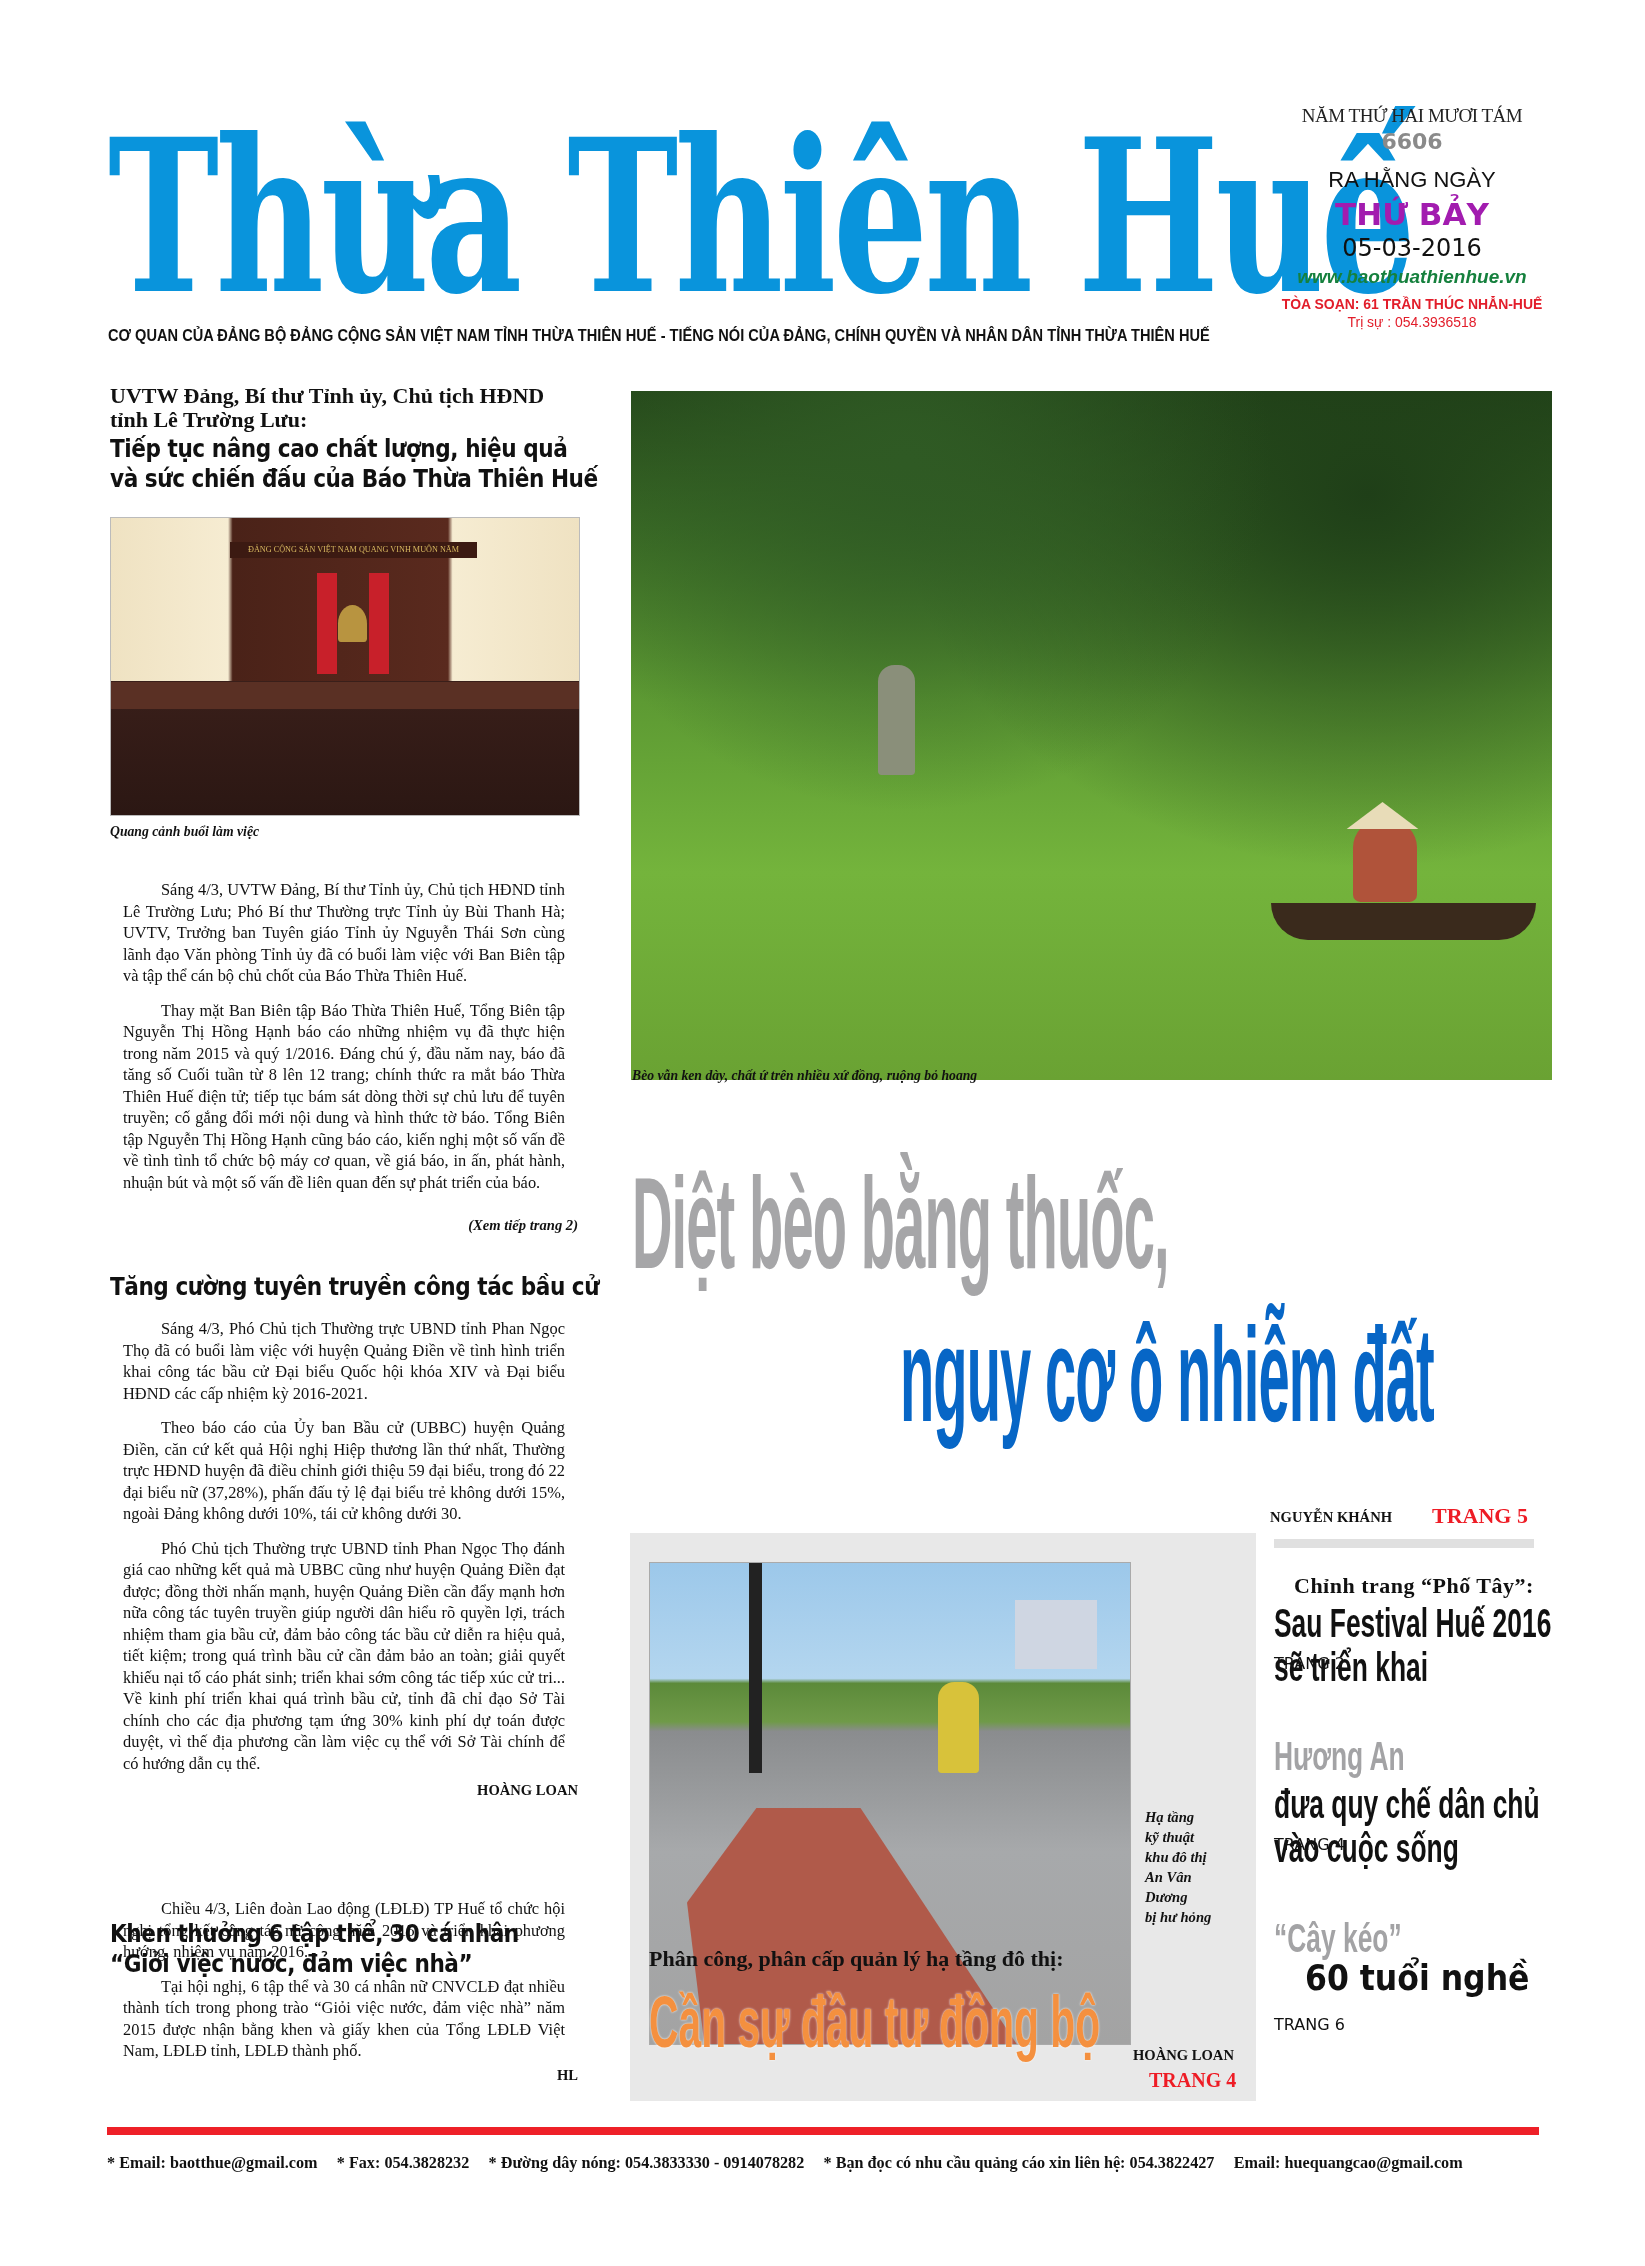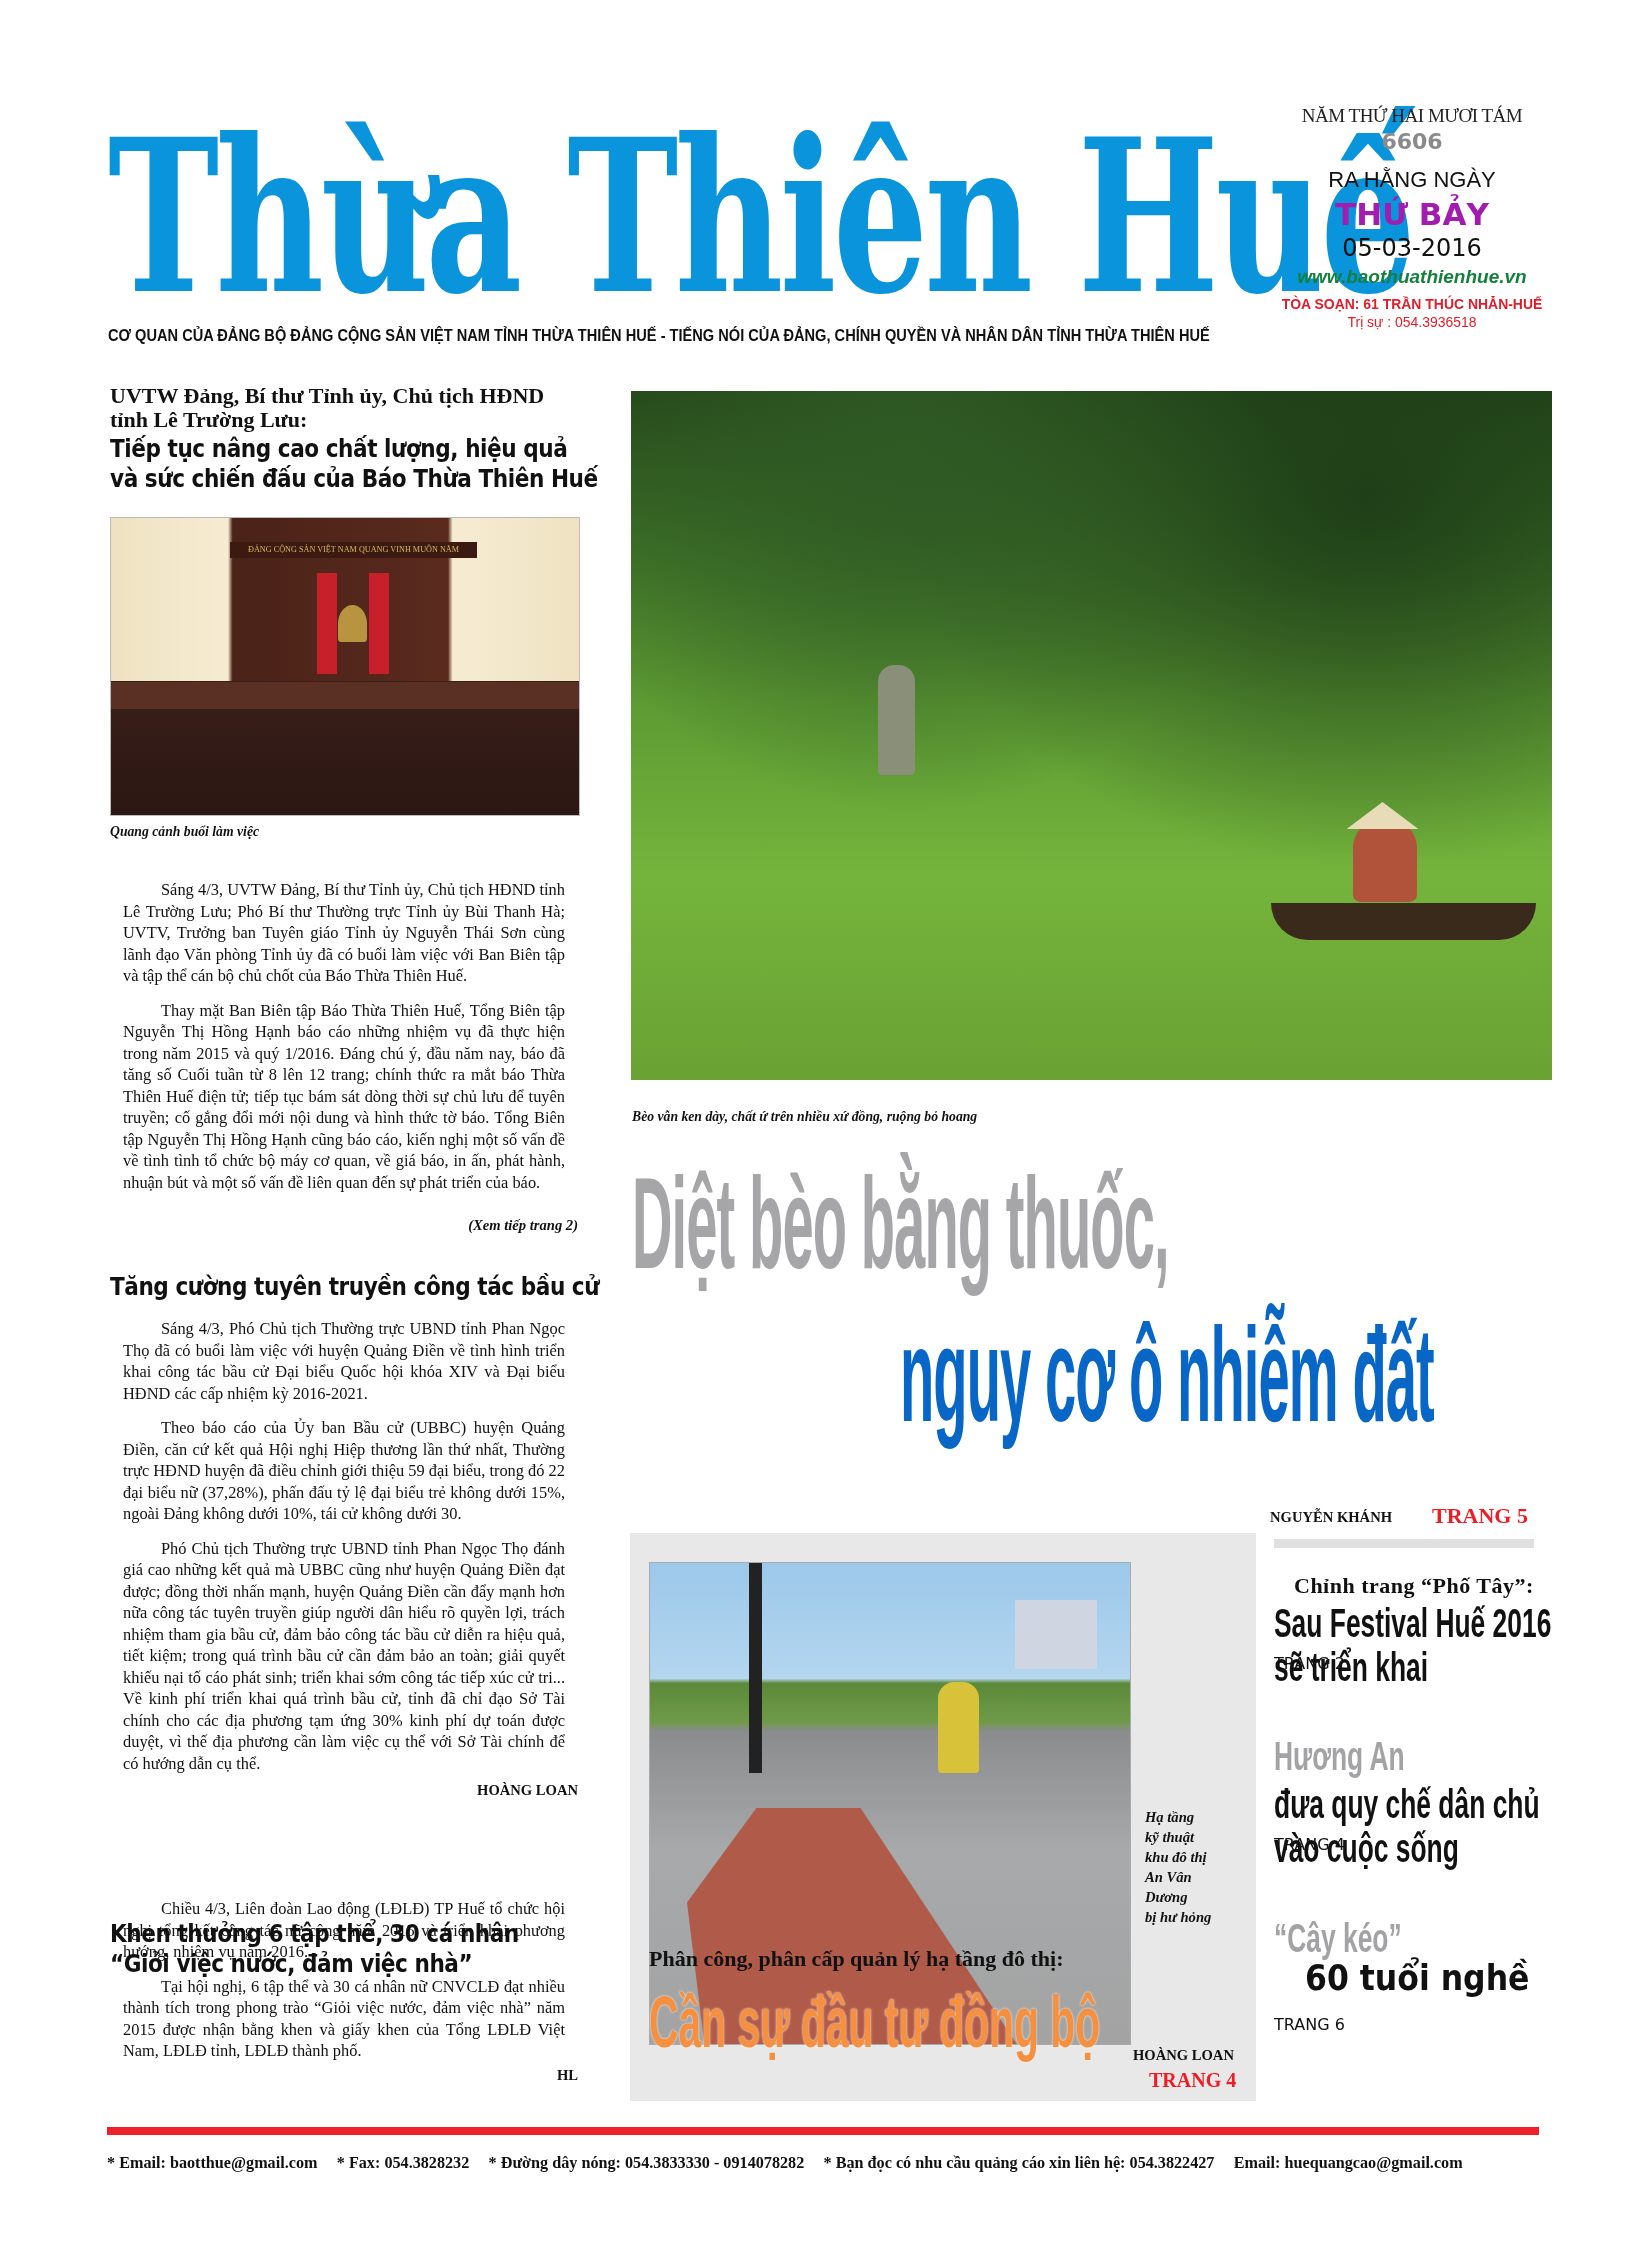--- a/index.html
+++ b/index.html
@@ -139,21 +139,21 @@
   <p>Tại hội nghị, 6 tập thể và 30 cá nhân nữ CNVCLĐ đạt nhiều thành tích trong phong trào “Giỏi việc nước, đảm việc nhà” năm 2015 được nhận bằng khen và giấy khen của Tổng LĐLĐ Việt Nam, LĐLĐ tỉnh, LĐLĐ thành phố.</p>
 </div>
 <div class="abs col-left byline" style="top:2067px;">HL</div>
 
 <div class="abs photo-field">
   <div class="man"></div>
   <div class="boat"></div>
   <div class="woman"></div>
   <div class="hat"></div>
 </div>
-<div class="abs caption" style="left:632px; top:1109px;">Bèo vẫn ken dày, chất ứ trên nhiều xứ đồng, ruộng bỏ hoang</div>
+<div class="abs caption" style="left:632px; top:1068px;">Bèo vẫn ken dày, chất ứ trên nhiều xứ đồng, ruộng bỏ hoang</div>
 
 <div class="abs big-head1">Diệt bèo bằng thuốc,</div>
 <div class="abs big-head2">nguy cơ ô nhiễm đất</div>
 
 <div class="abs byline-main">NGUYỄN KHÁNH</div>
 <div class="abs page-ref-red" style="left:1432px; top:1503px;">TRANG 5</div>
 
 <div class="abs gray-box"></div>
 <div class="abs photo-street">
   <div class="house"></div>

